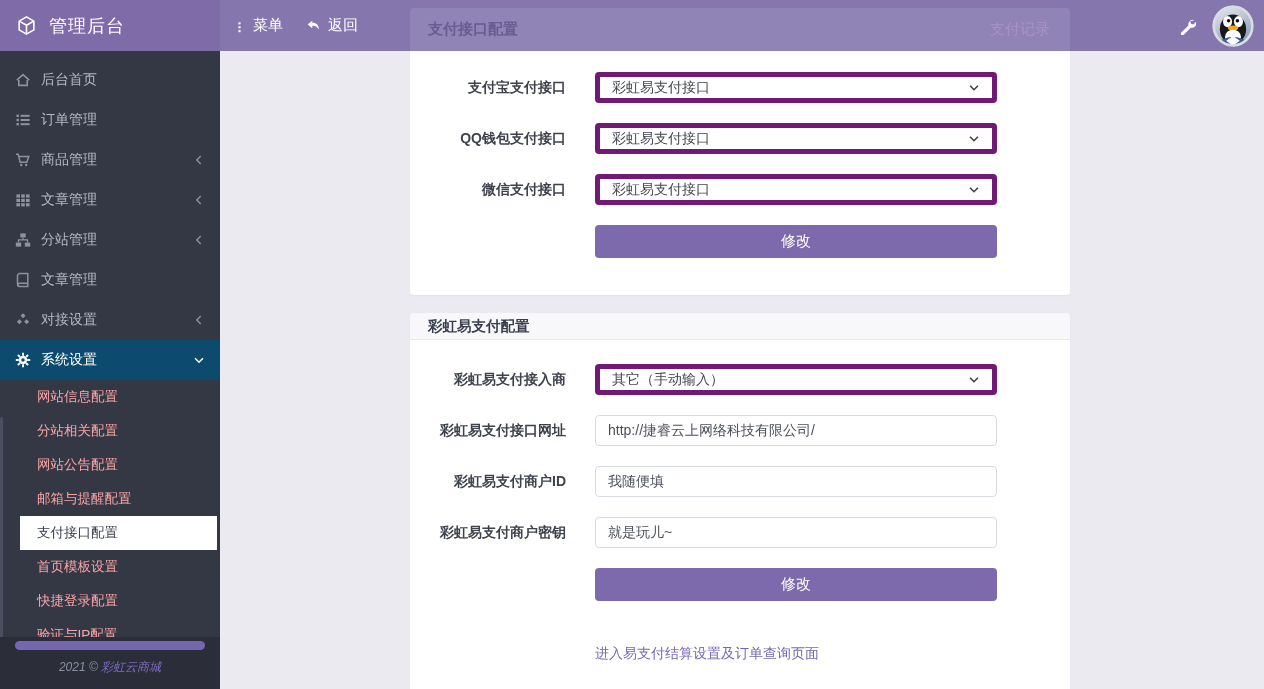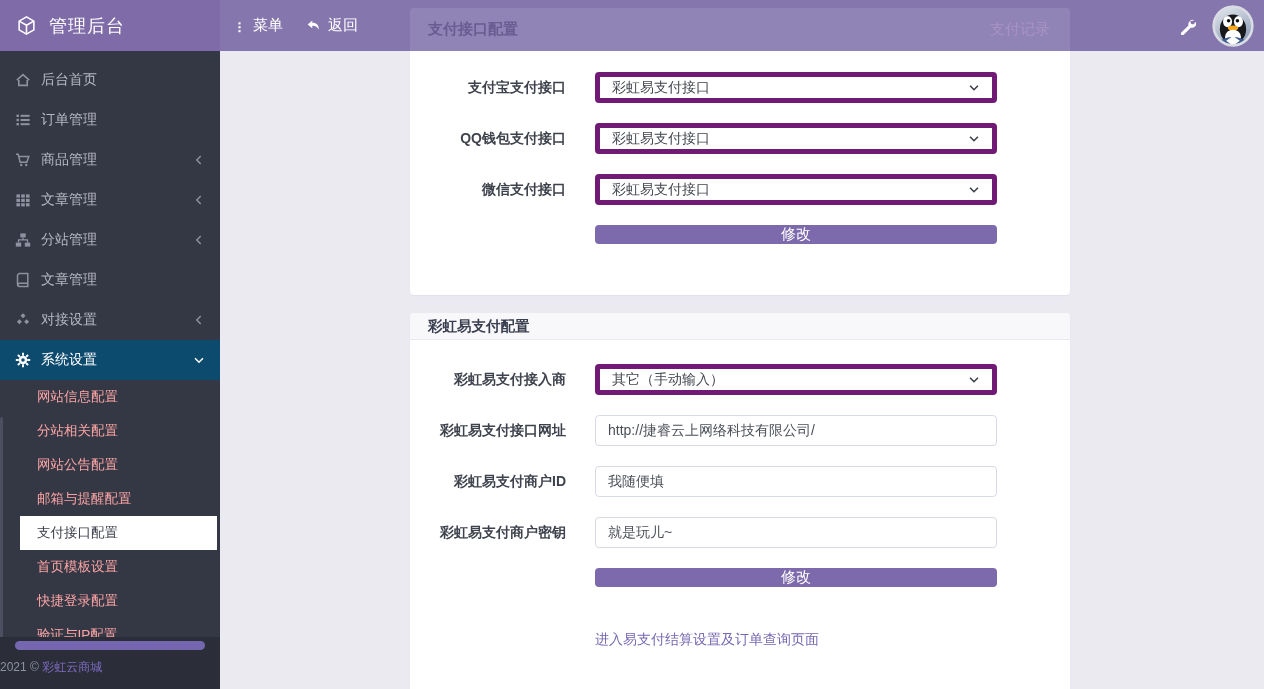--- a/index.html
+++ b/index.html
@@ -39,21 +39,21 @@
   .submenu-item.active {
     background: #FFFFFF; color: #383C48;
     margin-left: 20px; width: 197px; padding-left: 17px;
   }
   .v-thumb {
     position: absolute; left: 0; top: 366px; width: 3px; height: 260px;
     background: #4B4F5F; border-radius: 2px; cursor: pointer;
   }
   .sidebar-bottom {
     position: absolute; left: 0; bottom: 0; width: 220px; height: 52px;
-    background: #2B2D39; 
+    background: #2B2D39; text-align: center; font-style: italic;
   }
   .h-thumb {
     margin: 4px auto 0 auto; width: 190px; height: 9px;
     background: #7566B0; border-radius: 5px; cursor: pointer;
   }
   .side-footer { margin-top: 9px; font-size: 12px; color: #8C90A0; }
   .side-footer .site-link { color: #7F6CC2; cursor: pointer; }
 
   
   .main { position: relative; flex: 1; height: 689px; display: flex; flex-direction: column; }
@@ -102,21 +102,21 @@
     display: flex; align-items: center; justify-content: space-between;
     padding: 0 11px 0 12px; color: #40454D; cursor: pointer;
   }
   .select .sel-chev { width: 14px; height: 14px; display: inline-flex; color: #3A3F47; }
   .text-input {
     width: 100%; height: 31px; border: 1px solid #D6DAE3; border-radius: 4px;
     padding: 0 12px; font-size: 14px; color: #4A4F57; outline: none;
     font-family: "Liberation Sans", "DejaVu Sans", sans-serif;
   }
   .submit-btn {
-    display: block; margin-left: 185px; width: 402px; height: 19px;
+    display: block; margin-left: 185px; width: 402px; height: 33px;
     background: #7D6AAD; border: none; border-radius: 4px;
     color: #fff; font-size: 15px; cursor: pointer;
     font-family: "Liberation Sans", "DejaVu Sans", sans-serif;
   }
   .epay-link {
     display: inline-block; margin: 44px 0 20px 185px;
     color: #7767B3; font-size: 14px; cursor: pointer; text-decoration: none;
   }
   svg { display: block; }
 </style>

